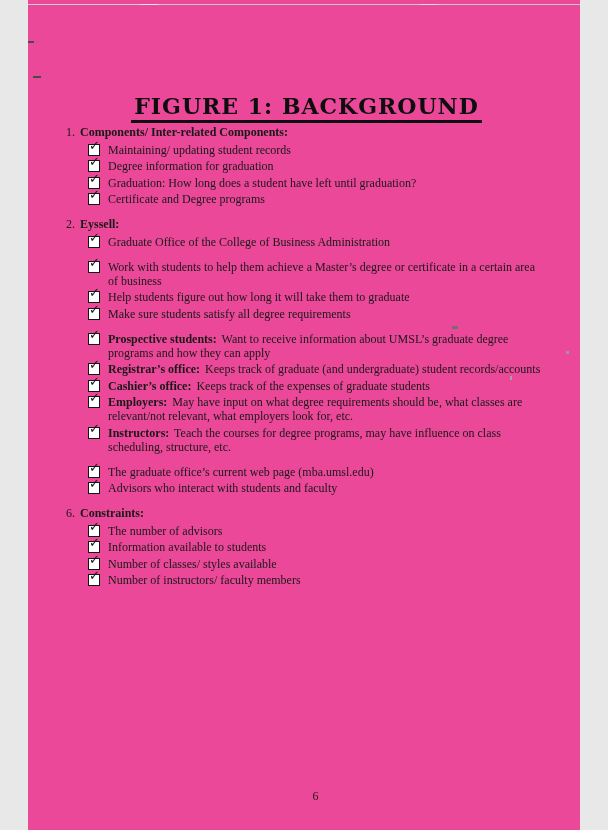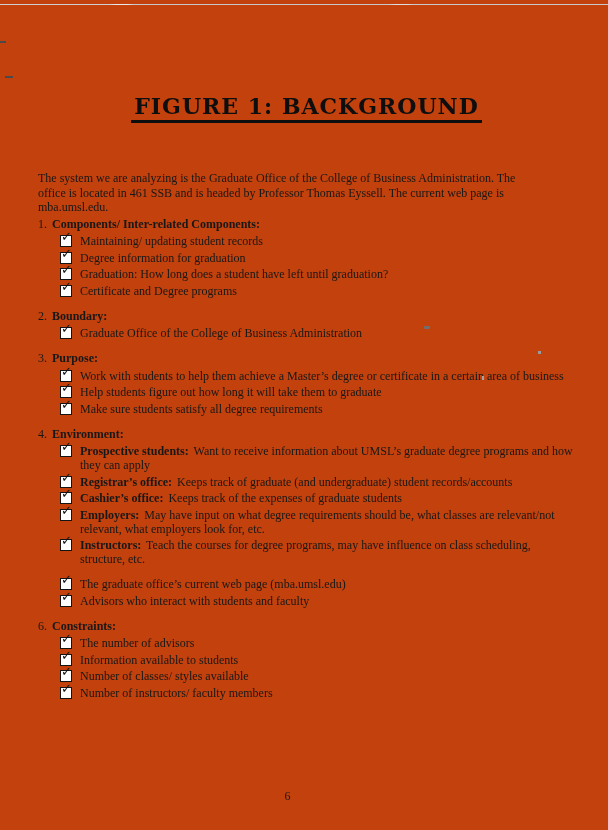--- a/index.html
+++ b/index.html
@@ -1,18 +1,18 @@
 <!DOCTYPE html>
 <html><head>
 <meta charset="utf-8">
 <style>
   html,body { margin:0; padding:0; background:#e8e8e8; }
   .page {
-    position:relative; width:608px; height:830px; margin:0 auto;
-    background:#c2410c; overflow:hidden;
+    position:relative; width:552px; height:830px; margin:0 auto;
+    background:#ec4899; overflow:hidden;
     font-family:"Liberation Serif", serif; font-size:12px; color:#181818;
   }
   
   .scan-topline { position:absolute; top:4px; left:0; width:608px; height:1px;
     background:linear-gradient(90deg,#cfcfcf 0 18%, #e9e9e9 19% 21%, #c8c8c8 22% 64%, #dedede 65% 67%, #c9c9c9 68% 100%);
   }
   .dash-a { position:absolute; left:0; top:41px; width:6px; height:2px; background:#4a4a4a; }
   .dash-b { position:absolute; left:5px; top:76px; width:8px; height:2px; background:#4a4a4a; }
   .speck-a { position:absolute; left:424px; top:326px; width:6px; height:3px; background:#6f6f6f; border-radius:1px; }
   .speck-b { position:absolute; left:538px; top:351px; width:3px; height:3px; background:#9a9a9a; }
@@ -68,25 +68,20 @@
   <div class="speck-a"></div>
   <div class="speck-b"></div>
   <div class="speck-c"></div>
 
   <div class="content">
 
     <div class="title-wrap">
       <span class="title-text">FIGURE 1: BACKGROUND</span>
     </div>
 
-    <div class="intro">
-      <div class="line">The system we are analyzing is the Graduate Office of the College of Business Administration.  The</div>
-      <div class="line">office is located in 461 SSB and is headed by Professor Thomas Eyssell.  The current web page is</div>
-      <div class="line">mba.umsl.edu.</div>
-    </div>
 
 
     <div id="sections">
   <div class="section">
     <div class="section-head">
       <span class="sec-num">1.</span><span class="sec-title">Components/ Inter-related Components:</span>
     </div>
     <div class="items">
   <div class="check-item">
     <span class="checkbox">
@@ -113,36 +108,33 @@
     <span class="checkbox">
                 <span class="tick">✓</span>
               </span>
     <span class="item-text"><span class="rest">Certificate and Degree programs</span></span>
   </div>
 </div>
   </div>
 
   <div class="section">
     <div class="section-head">
-      <span class="sec-num">2.</span><span class="sec-title">Boundary:</span>
+      <span class="sec-num">2.</span><span class="sec-title">Eyssell:</span>
     </div>
     <div class="items">
   <div class="check-item">
     <span class="checkbox">
                 <span class="tick">✓</span>
               </span>
     <span class="item-text"><span class="rest">Graduate Office of the College of Business Administration</span></span>
   </div>
 </div>
   </div>
 
   <div class="section">
-    <div class="section-head">
-      <span class="sec-num">3.</span><span class="sec-title">Purpose:</span>
-    </div>
     <div class="items">
   <div class="check-item">
     <span class="checkbox">
                 <span class="tick">✓</span>
               </span>
     <span class="item-text"><span class="rest">Work with students to help them achieve a Master’s degree or certificate in a certain area of business</span></span>
   </div>
 
   <div class="check-item">
     <span class="checkbox">
@@ -154,23 +146,20 @@
   <div class="check-item">
     <span class="checkbox">
                 <span class="tick">✓</span>
               </span>
     <span class="item-text"><span class="rest">Make sure students satisfy all degree requirements</span></span>
   </div>
 </div>
   </div>
 
   <div class="section">
-    <div class="section-head">
-      <span class="sec-num">4.</span><span class="sec-title">Environment:</span>
-    </div>
     <div class="items">
   <div class="check-item">
     <span class="checkbox">
                 <span class="tick">✓</span>
               </span>
     <span class="item-text"><b class="lead">Prospective students:</b><span class="rest"> Want to receive information about UMSL’s graduate degree programs and how they can apply</span></span>
   </div>
 
   <div class="check-item">
     <span class="checkbox">

